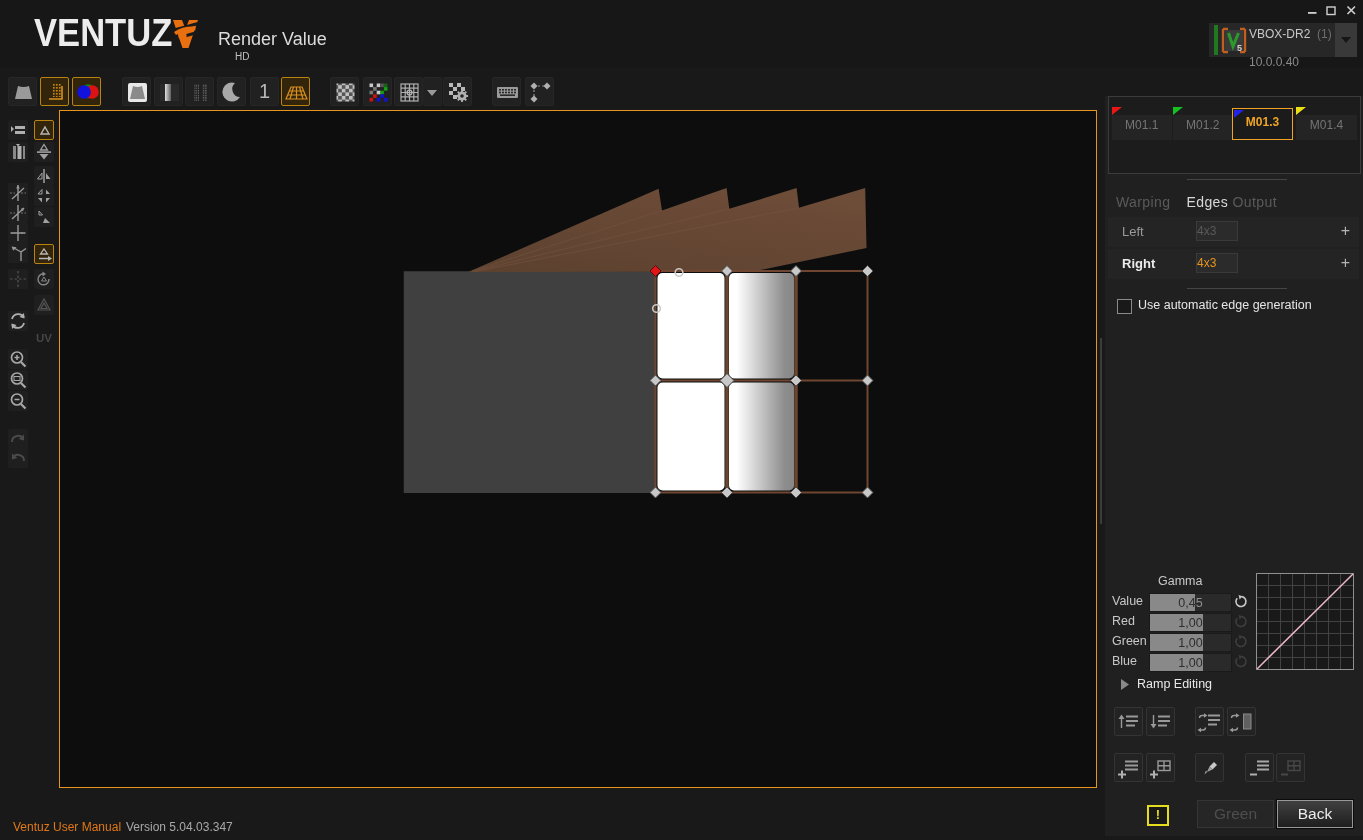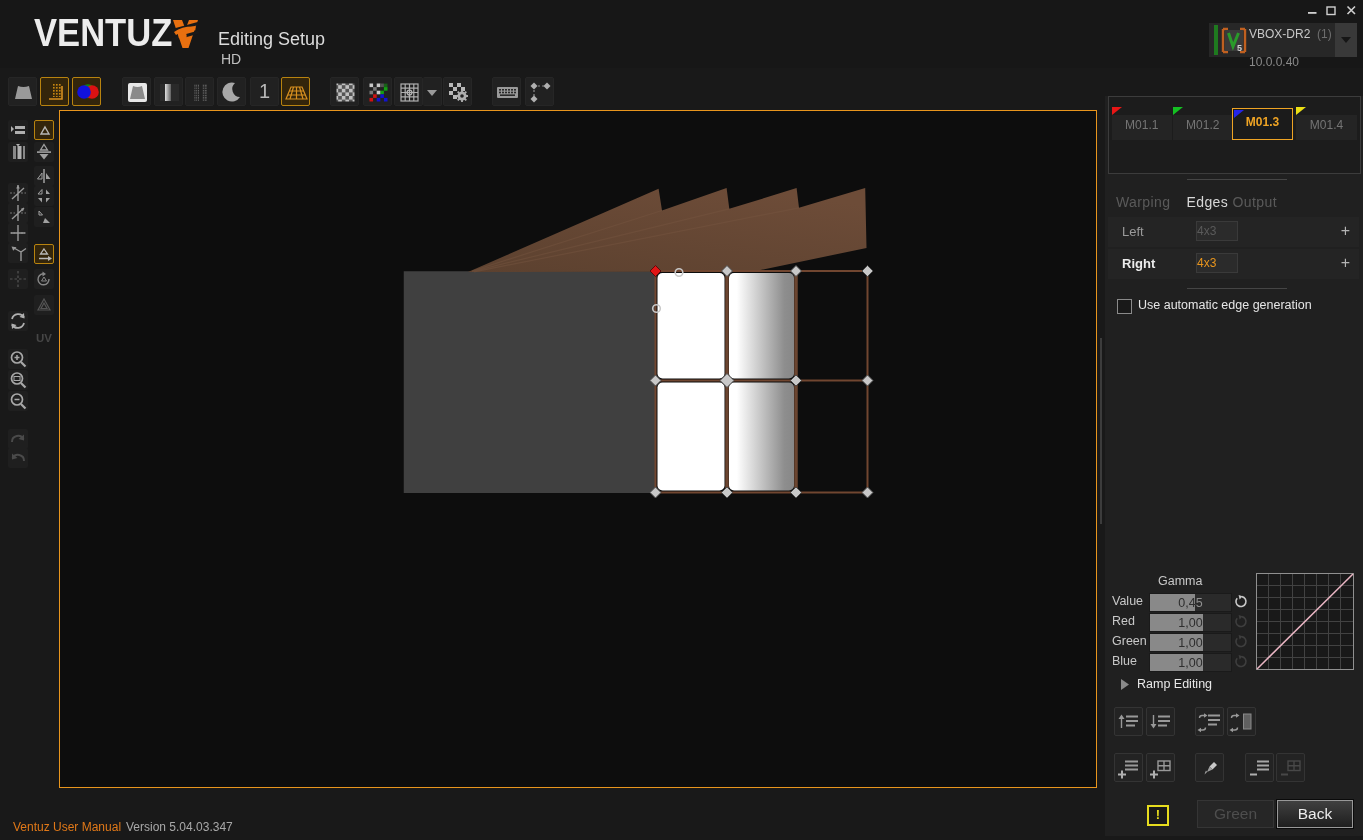--- a/index.html
+++ b/index.html
@@ -2,21 +2,21 @@
 <html><head>
 <meta charset="utf-8">
 <style>
 html,body{margin:0;padding:0;}
 body{width:1363px;height:840px;background:#191919;font-family:"Liberation Sans", sans-serif;overflow:hidden;position:relative;}
 .abs{position:absolute;}
 
 #titlebar{left:0;top:0;width:1363px;height:68px;background:#171717;}
 #logo{left:34px;top:11px;font-weight:bold;font-size:38px;color:#ececec;letter-spacing:0px;transform:scale(0.91,1.02);transform-origin:left top;}
 #apptitle{left:218px;top:29px;font-size:18px;color:#dcdcdc;}
-#appsub{left:221px;top:51px;font-size:14px;color:#c0c0c0;}
+#appsub{left:235px;top:51px;font-size:10px;color:#c0c0c0;}
 
 #vbox{left:1209px;top:23px;width:148px;height:34px;background:#272727;}
 #vbox .bar{left:5px;top:2px;width:4px;height:30px;background:#1f7a1f;position:absolute;}
 #vbox .txt1{left:40px;top:3.5px;font-size:12px;color:#c8c8c8;position:absolute;}
 #vbox .txt1 span{color:#6e6e6e;}
 #vbox .txt2{left:40px;top:32px;font-size:12px;color:#8a8a8a;position:absolute;}
 #vbox .dd{left:126px;top:0px;width:22px;height:34px;background:#393939;position:absolute;}
 #vbox .dd:after{content:"";position:absolute;left:5.5px;top:14px;border-left:5.5px solid transparent;border-right:5.5px solid transparent;border-top:6.5px solid #161616;}
 
 #toolbar{left:0;top:68px;width:1363px;height:44px;background:#191919;}
@@ -64,21 +64,21 @@
 <body>
 <div id="titlebar" class="abs"></div>
 <div id="logo" class="abs">VENTUZ</div>
 <svg class="abs" style="left:172px;top:17px" width="30" height="34">
 <path d="M1 3 L10 3 L13.5 12 L17 3 L26 3 L16.5 31 L10.5 31 Z" fill="#e87010"></path>
 <path d="M0 13.5 L26 6.5" stroke="#191919" stroke-width="3" fill="none"></path>
 <path d="M0 22.5 L27 15" stroke="#191919" stroke-width="3" fill="none"></path>
 <path d="M3 16.5 Q 12 10.5 23.5 11.5" stroke="#e87010" stroke-width="3.6" fill="none"></path>
 <circle cx="10.5" cy="19" r="4.2" fill="#e87010"></circle>
 </svg>
-<div id="apptitle" class="abs">Editing Setup</div>
+<div id="apptitle" class="abs">Render Value</div>
 <div id="appsub" class="abs">HD</div>
 
 <svg class="abs" style="left:1303px;top:4px" width="56" height="14">
 <rect x="5" y="8" width="8.5" height="1.8" fill="#d0d0d0"></rect>
 <rect x="24" y="3" width="8" height="7.5" fill="none" stroke="#d0d0d0" stroke-width="1.4"></rect>
 <path d="M44.5 2.5 L52 10 M52 2.5 L44.5 10" stroke="#d0d0d0" stroke-width="1.6"></path>
 </svg>
 <div id="vbox" class="abs">
   <div class="bar"></div>
   <svg style="position:absolute;left:12px;top:4px" width="26" height="27">

